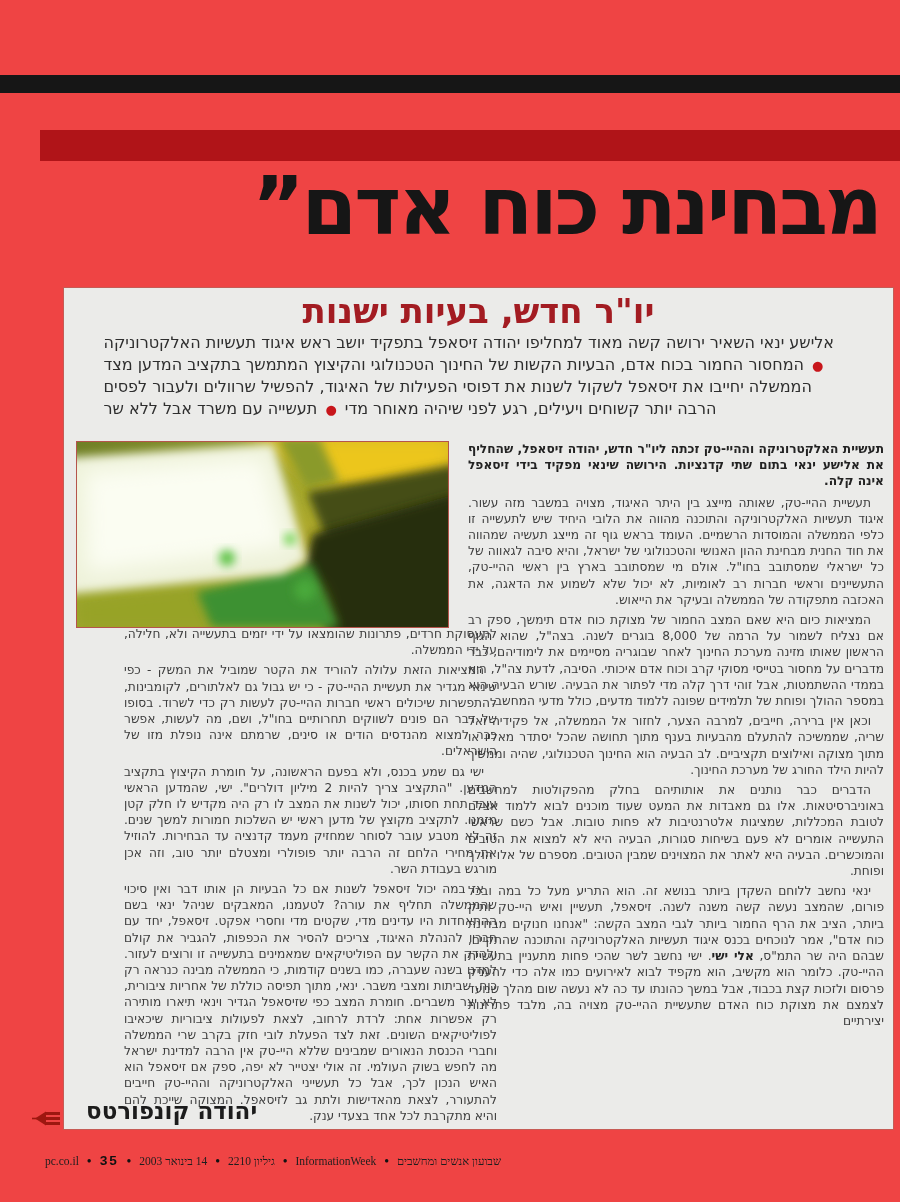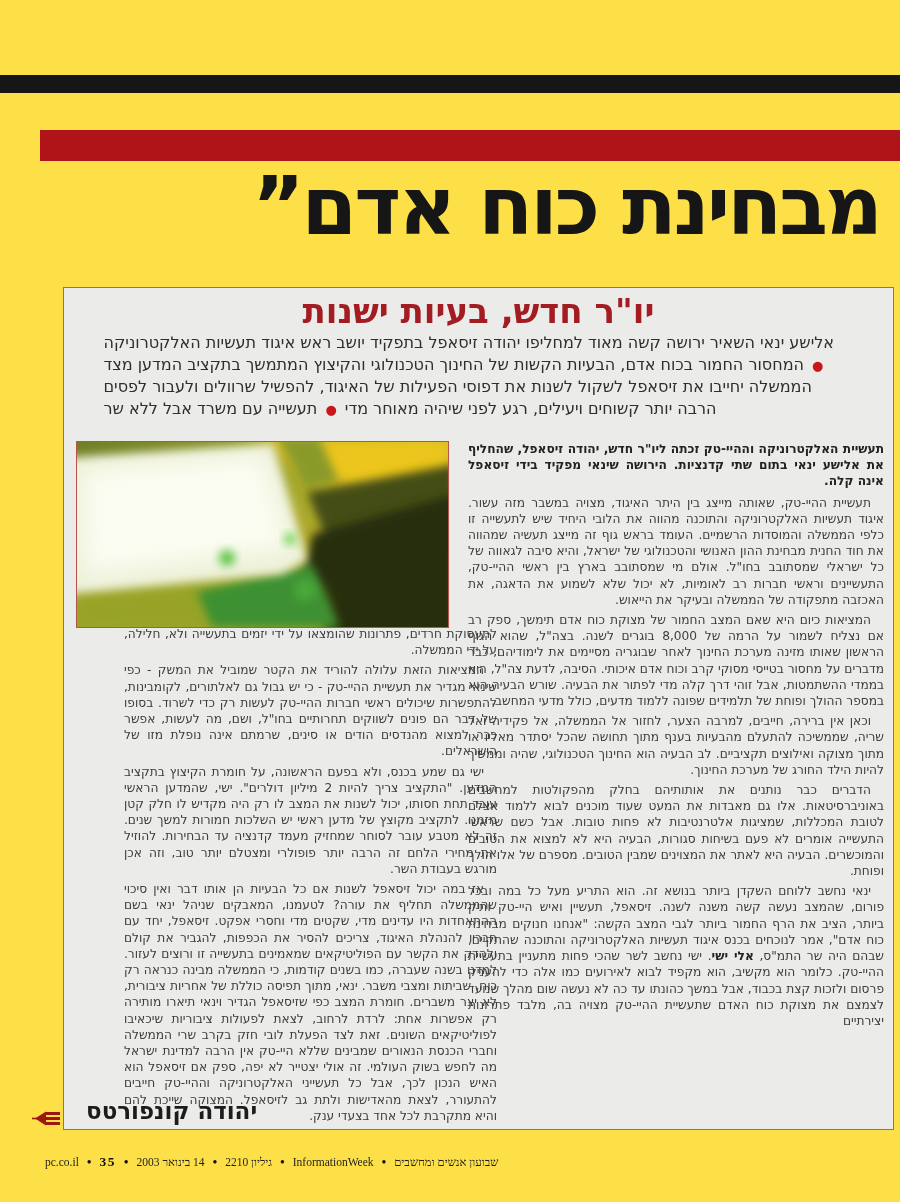--- a/index.html
+++ b/index.html
@@ -1,17 +1,17 @@
 <!DOCTYPE html>
 <html lang="he"><head>
 <meta charset="utf-8">
 <style>
   html,body{margin:0;padding:0;background:#ffffff;}
   #page{
-    position:relative;width:900px;height:1202px;background:#fde047;
+    position:relative;width:900px;height:1202px;background:#ef4444;
     font-family:"DejaVu Sans",sans-serif;overflow:hidden;
   }
   
   .bar-black{position:absolute;top:75px;left:0;width:900px;height:18px;background:#161616;}
   .bar-red{position:absolute;top:130px;left:40px;width:860px;height:31px;background:#b01418;}
   
   .masthead{
     position:absolute;top:167px;right:20px;direction:rtl;white-space:nowrap;
     font-size:80px;font-weight:bold;color:#161616;letter-spacing:-3px;line-height:1;
   }
@@ -48,21 +48,21 @@
   }
   
   .pointer-arrow{position:absolute;left:32px;top:1110px;line-height:0;}
   
   .footer{
     position:absolute;left:45px;top:1154px;direction:rtl;white-space:nowrap;
     font-family:"Liberation Serif","DejaVu Sans",serif;
     font-size:11.5px;color:#1e1e1e;
   }
   .footer .pg-num{
-    font-family:Liberation Serif, serif;font-weight:bold;
+    font-family:Liberation Mono, monospace;font-weight:bold;
     font-size:13.5px;letter-spacing:1.5px;color:#111;
   }
   .footer .sep{font-size:8px;vertical-align:2px;padding:0 5px;color:#111;}
 </style>
 </head>
 <body>
 
 <div id="page">
 
   <div class="bar-black"></div>

